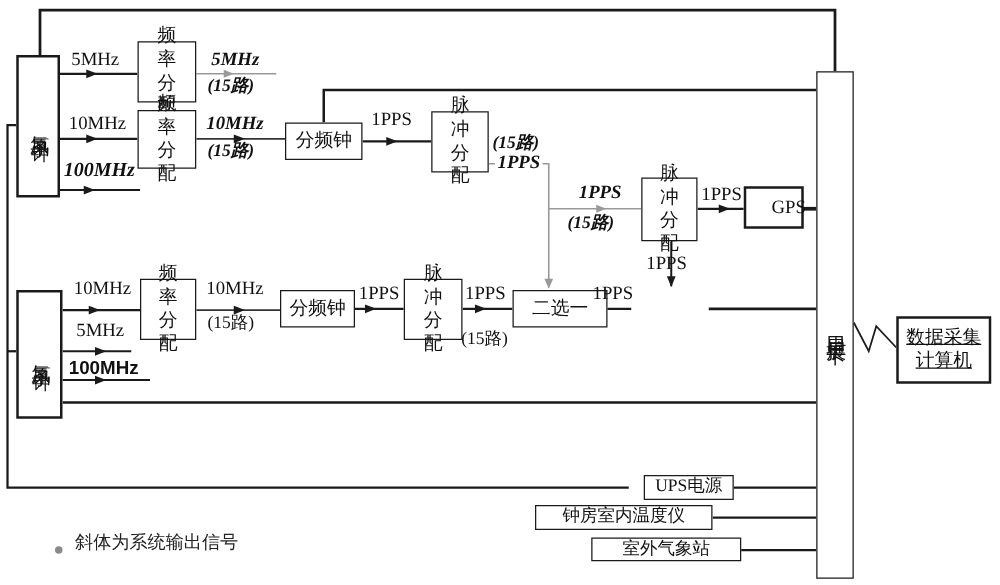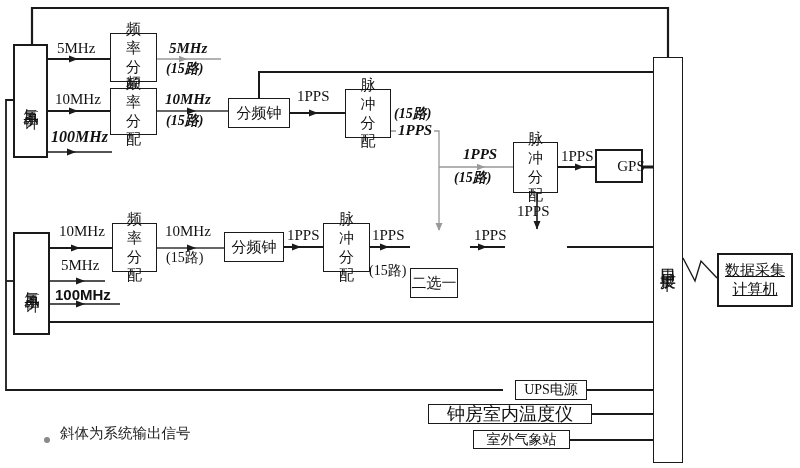--- a/index.html
+++ b/index.html
@@ -99,21 +99,21 @@
     </div>
   <div class="box wrap" style="left:345px;top:89px;width:46px;height:49px;">
       <span class="wrap">脉冲分配</span>
     </div>
   <div class="box wrap" style="left:513px;top:142px;width:45px;height:51px;">
       <span class="wrap">脉冲分配</span>
     </div>
   <div class="box bold" style="left:595px;top:149px;width:48px;height:34px;padding-left:24px;">
       <span>GPS</span>
     </div>
-  <div class="box" style="left:410px;top:232px;width:48px;height:30px;margin-top:36px;">
+  <div class="box" style="left:410px;top:232px;width:76px;height:30px;">
       <span>二选一</span>
     </div>
   <div class="box bold vtext" style="left:13px;top:232px;width:37px;height:103px;">
       <span>氢原子钟</span>
     </div>
   <div class="box wrap" style="left:112px;top:223px;width:45px;height:49px;">
       <span class="wrap">频率分配</span>
     </div>
   <div class="box" style="left:224px;top:232px;width:60px;height:30px;">
       <span>分频钟</span>
@@ -123,24 +123,24 @@
     </div>
   <div class="box vtext" style="left:653px;top:57px;width:30px;height:406px;font-size:16px;">
       <span>串口扩展卡</span>
     </div>
   <div class="box bold" style="left:717px;top:253px;width:76px;height:54px;text-decoration:underline;">
       <span class="wrap" style="width:64px;">数据采集计算机</span>
     </div>
   <div class="box" style="left:515px;top:380px;width:72px;height:20px;font-size:14px;">
       <span>UPS电源</span>
     </div>
-  <div class="box" style="left:428px;top:404px;width:164px;height:20px;font-size:18px;">
+  <div class="box" style="left:428px;top:404px;width:142px;height:20px;font-size:14px;">
       <span>钟房室内温度仪</span>
     </div>
-  <div class="box" style="left:473px;top:430px;width:97px;height:19px;font-size:14px;">
+  <div class="box" style="left:473px;top:430px;width:120px;height:19px;font-size:14px;">
       <span>室外气象站</span>
     </div>
 
   <span class="lbl" style="left:57px;top:40px;">5MHz</span>
   <span class="lbl out" style="left:169px;top:40px;">5MHz</span>
   <span class="lbl out sm" style="left:166px;top:60px;">(15路)</span>
   <span class="lbl" style="left:55px;top:91px;">10MHz</span>
   <span class="lbl out" style="left:165px;top:91px;">10MHz</span>
   <span class="lbl out sm" style="left:166px;top:112px;">(15路)</span>
   <span class="lbl out" style="left:51px;top:128px;font-size:16px;">100MHz</span>

